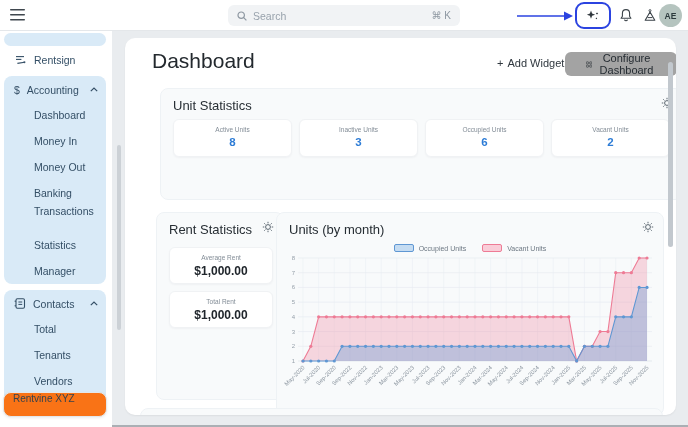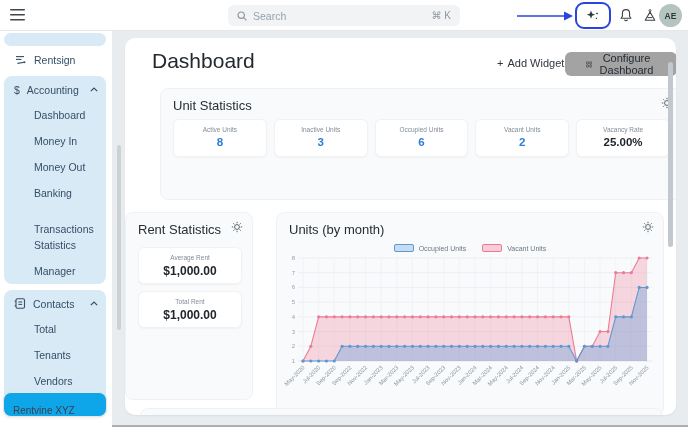--- a/index.html
+++ b/index.html
@@ -27,41 +27,41 @@
   .side-item { position:absolute; display:flex; align-items:center; gap:7px; font-size:10.5px; color:#344f66; cursor:pointer; }
   .rentsign { left:15px; top:23px;justify-content:center; }
   .group { position:absolute; left:4px; width:102px; background:#d9eaf7; border-radius:8px; }
   .group-accounting { top:45px; height:208px; }
   .group-contacts { top:259px; height:126px; }
   .group-head { position:absolute; left:10px; right:8px; top:6px; height:15px; display:flex; align-items:center; gap:7px; font-size:10.5px; color:#344f66; cursor:pointer; }
   .group-head .chev { margin-left:auto; }
   .sub-item { position:absolute; left:30px; font-size:10.5px; color:#344f66; cursor:pointer; }
   .dollar-ic { font-size:10.5px; color:#344f66; font-weight:400; }
   .side-scroll { position:absolute; left:117px; top:114px; width:4px; height:185px; background:#ccd1d6; border-radius:2px; cursor:pointer; }
-  .workspace { position:absolute; left:3px; top:361px; width:104px; height:25px; background:#0ea5e9; border:1px solid #e3e7ea; border-radius:8px; box-shadow:0 1px 3px rgba(0,0,0,.08); display:flex; align-items:flex-end; padding:0 9px; font-size:10px; color:#38424c; cursor:pointer; }
+  .workspace { position:absolute; left:3px; top:361px; width:104px; height:25px; background:#f97316; border:1px solid #e3e7ea; border-radius:8px; box-shadow:0 1px 3px rgba(0,0,0,.08); display:flex; align-items:flex-start; padding:0 9px; font-size:10px; color:#38424c; cursor:pointer; }
 
   
   #main-card { position:absolute; left:125px; top:38px; width:551px; height:377px; background:#fff; border-radius:10px; box-shadow:0 1px 2px rgba(0,0,0,.06); overflow:hidden; }
   .page-title { position:absolute; left:27px; top:11px; font-size:21px; font-weight:500; color:#23292e; }
   .add-widget { position:absolute; left:372px; top:19px; display:flex; align-items:center; gap:4px; font-size:11px; color:#2f373e; background:none; border:none; cursor:pointer; }
   .configure-btn { position:absolute; left:440px; top:14px; height:24px; background:#a3a3a3; border:none; border-radius:6px; padding:0 21px; display:flex; align-items:center; gap:5px; font-size:11px; color:#262d33; cursor:pointer; font-family:inherit; }
 
   .panel { position:absolute; background:#f8fafb; border:1px solid #eef2f5; border-radius:8px; }
   .panel-title { position:absolute; left:12px; top:9px; font-size:13px; color:#272e34; }
   .gear-btn { position:absolute; right:9px; top:8px; background:none; border:none; cursor:pointer; padding:0; }
 
   .panel-unit { left:15px; top:50px; width:523px; height:112px;margin-left:20px; }
   .stat-row { position:absolute; left:12px; right:12px; top:30px; display:flex; gap:7px; }
   .stat-card { flex:1; height:38px; background:#fff; border:1px solid #f0f2f4; border-radius:6px; box-shadow:0 1px 2px rgba(20,30,40,.04); text-align:center; padding-top:6px; }
   .stat-label { font-size:6.5px; color:#828c96; }
   .stat-value { font-size:11.5px; font-weight:700; margin-top:3px; }
   .stat-value.blue { color:#2d7cd6; }
   .stat-value.dark { color:#20262c; }
 
-  .panel-rent { left:0; top:174px; width:128px; height:188px; }
+  .panel-rent { left:31px; top:174px; width:128px; height:188px; }
   .rent-card { position:absolute; left:12px; width:104px; height:37px; background:#fff; border:1px solid #f0f2f4; border-radius:6px; box-shadow:0 1px 2px rgba(20,30,40,.04); text-align:center; padding-top:6px; }
   .rent-card-1 { top:34px; } .rent-card-2 { top:78px; }
   .rent-value { font-size:12px; font-weight:700; color:#20262c; margin-top:3px; }
 
   .panel-chart { left:151px; top:174px; width:388px; height:204px; }
   .chart-legend { position:absolute; left:0; right:0; top:31px; display:flex; justify-content:center; gap:16px; }
   .legend-item { display:flex; align-items:center; gap:5px; cursor:pointer; }
   .legend-item .swatch { width:20px; height:8px; border-radius:2px; border:1px solid; }
   .legend-item .legend-label { font-size:7px; color:#6d7883; }
   .chart-svg { position:absolute; left:7px; top:42px; }
@@ -141,21 +141,21 @@
       <span class="dollar-ic">$</span>
       <span>Accounting</span>
       <svg class="chev" width="8" height="5" viewBox="0 0 8 5">
           <polyline points="0.8,4.2 4,1 7.2,4.2" fill="none" stroke="#344f66" stroke-width="1.2"></polyline>
         </svg>
     </div>
     <span class="sub-item" style="top:33px">Dashboard</span>
     <span class="sub-item" style="top:59px">Money In</span>
     <span class="sub-item" style="top:85px">Money Out</span>
     <span class="sub-item" style="top:111px">Banking</span>
-    <span class="sub-item" style="top:147px">Transactions</span>
+    <span class="sub-item" style="top:129px">Transactions</span>
     <span class="sub-item" style="top:163px">Statistics</span>
     <span class="sub-item" style="top:189px">Manager</span>
   </div>
 
   <div class="group group-contacts">
     <div class="group-head">
       <svg width="12" height="11" viewBox="0 0 12 11">
           <rect x="2" y="0.8" width="8.5" height="9.4" rx="1.4" fill="none" stroke="#344f66" stroke-width="1.1"></rect>
           <line x1="0.6" y1="3.2" x2="2" y2="3.2" stroke="#344f66" stroke-width="1"></line>
           <line x1="0.6" y1="7.8" x2="2" y2="7.8" stroke="#344f66" stroke-width="1"></line>
@@ -216,24 +216,20 @@
           <div class="stat-label">Inactive Units</div>
           <div class="stat-value blue">3</div>
         </div>
       <div class="stat-card">
           <div class="stat-label">Occupied Units</div>
           <div class="stat-value blue">6</div>
         </div>
       <div class="stat-card">
           <div class="stat-label">Vacant Units</div>
           <div class="stat-value blue">2</div>
-        </div>
-      <div class="stat-card">
-          <div class="stat-label">Vacancy Rate</div>
-          <div class="stat-value dark">25.00%</div>
         </div>
     </div>
   </div>
 
   <div class="panel panel-rent">
     <div class="panel-title">Rent Statistics</div>
     <button class="gear-btn">
       <svg width="12" height="12" viewBox="0 0 12 12">
           <g stroke="#5b6670" stroke-width="1" fill="none">
             <circle cx="6" cy="6" r="2.4"></circle>

